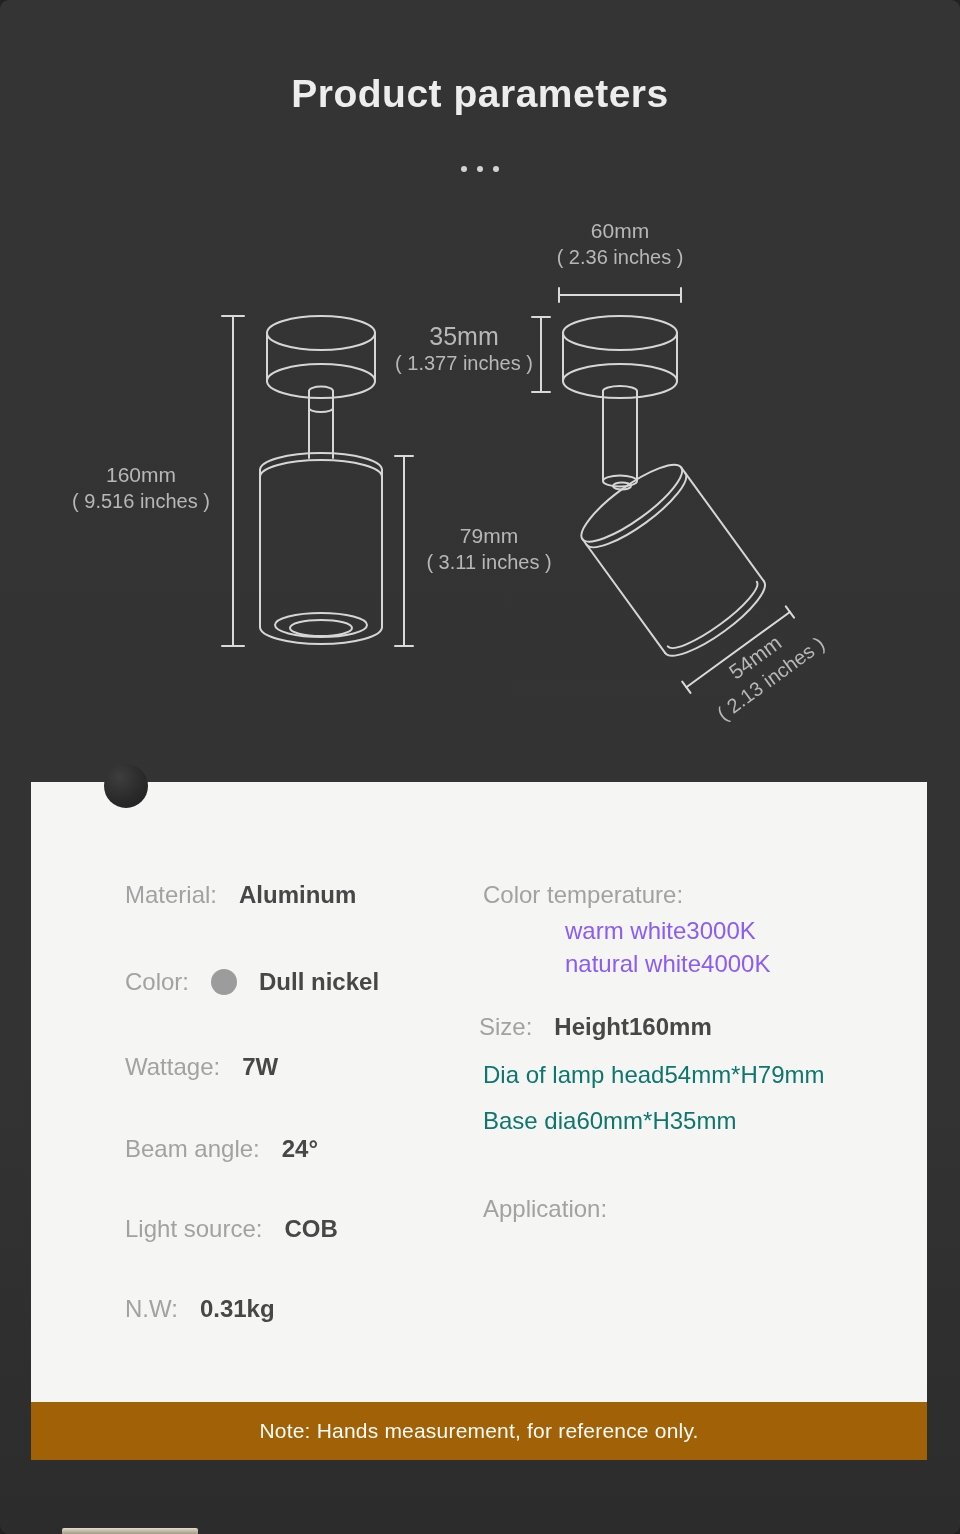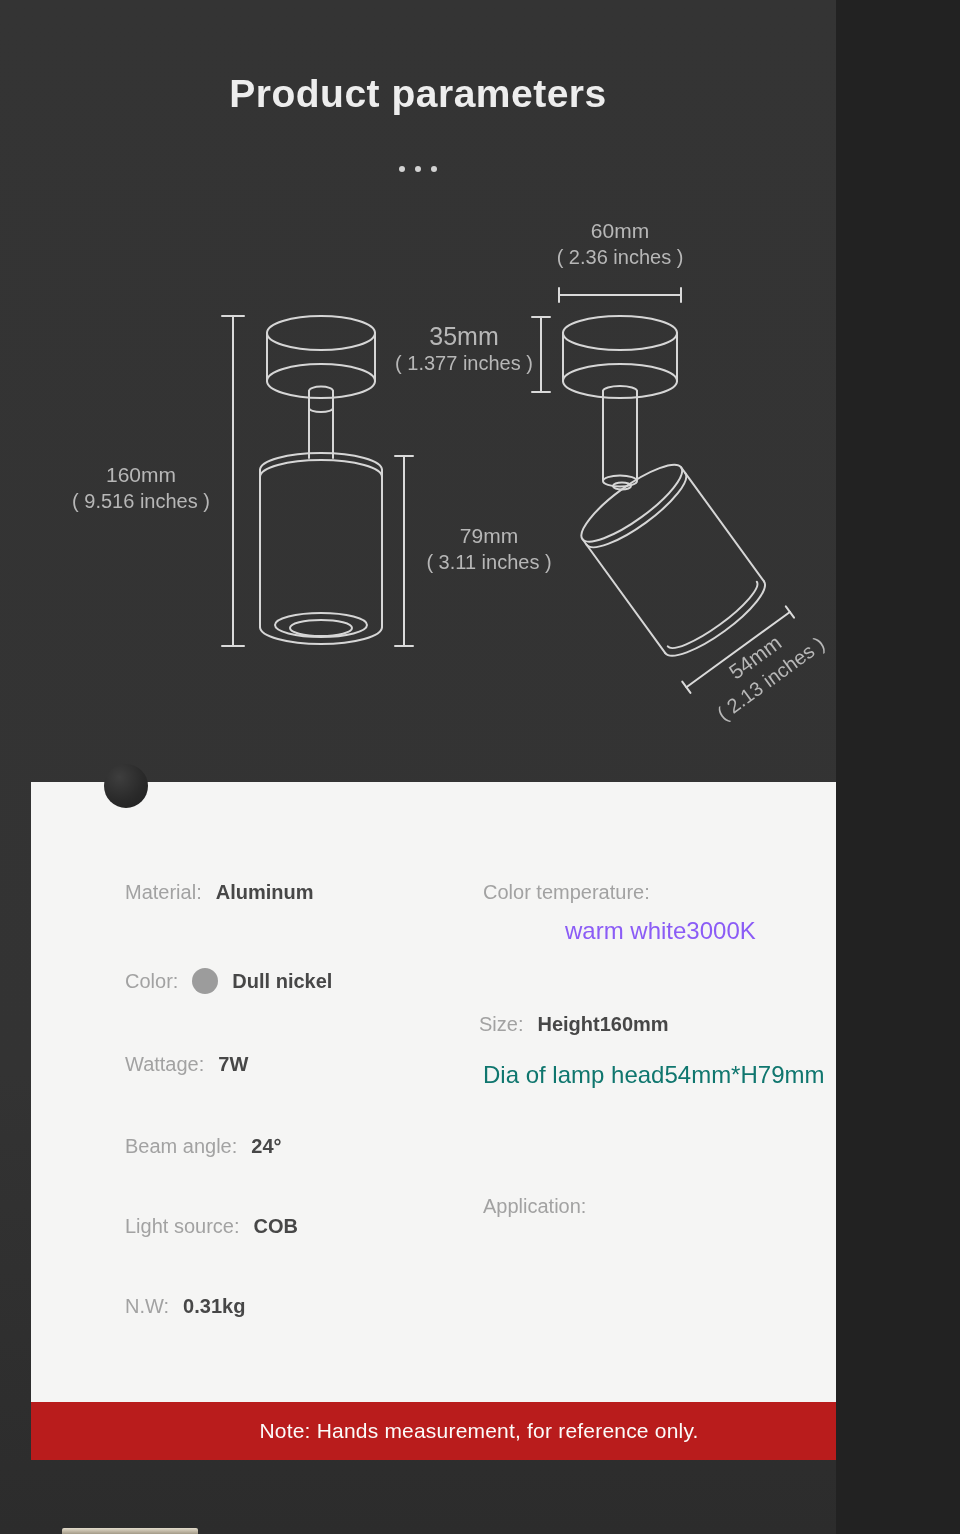--- a/index.html
+++ b/index.html
@@ -1,19 +1,20 @@
 <!DOCTYPE html>
 <html><head>
 <meta charset="utf-8">
 <style>
   html,body{margin:0;padding:0;background:#222;}
   #page{
-    position:relative;width:836px;height:1534px;overflow:hidden;
+    position:relative;width:960px;height:1534px;overflow:hidden;
     background:linear-gradient(180deg,#343434 0%,#333333 70%,#2c2c2c 100%);
     font-family:"Liberation Sans","DejaVu Sans",sans-serif;
+    border-radius:9px;
   }
   
   .title{
     position:absolute;top:72px;left:0;width:100%;text-align:center;
     font-size:39px;font-weight:700;color:#ededed;letter-spacing:.5px;
   }
   .dots{position:absolute;top:166px;left:0;width:100%;display:flex;justify-content:center;gap:10px;}
   .dots i{width:6px;height:6px;border-radius:50%;background:#d2d2d2;display:block;}
   
   #diagram-svg{position:absolute;top:0;left:0;}
@@ -26,29 +27,29 @@
   .dim-label.rot{transform:translate(-50%,-50%) rotate(-36deg);}
   
   #card{
     position:absolute;left:31px;top:782px;width:896px;height:678px;
     background:#f5f5f4;
   }
   #card-pin{
     position:absolute;left:73px;top:-18px;width:44px;height:44px;border-radius:50%;
     background:radial-gradient(circle at 35% 30%, #3e3e3e 0%, #2a2a2a 55%, #1f1f1f 100%);
   }
-  .spec-row{position:absolute;display:flex;align-items:center;gap:14px;font-size:20px;white-space:nowrap;}
+  .spec-row{position:absolute;display:flex;align-items:center;gap:22px;font-size:24px;white-space:nowrap;}
   .spec-label{color:#a2a2a2;}
   .spec-value{color:#474747;font-weight:bold;}
   .swatch{width:26px;height:26px;border-radius:50%;background:#9c9c9c;display:inline-block;}
   .detail-line{position:absolute;font-size:24px;color:#0f766e;white-space:nowrap;}
   .subvalues{position:absolute;font-size:24px;color:#8b5cf6;line-height:33px;white-space:nowrap;}
   
   #note-bar{
-    position:absolute;left:0;top:620px;width:100%;height:58px;background:#b91c1c;
+    position:absolute;left:0;top:620px;width:100%;height:58px;background:#a16207;
     display:flex;align-items:center;justify-content:center;
   }
   #note-bar span{color:#fbfbfa;font-size:21px;letter-spacing:.2px;}
   
   #next-image-strip{
     position:absolute;left:62px;top:1528px;width:136px;height:6px;
     border-radius:2px 2px 0 0;
     background:linear-gradient(180deg,#e3dccb,#a39a87);
   }
   svg *{vector-effect:non-scaling-stroke;}
@@ -183,27 +184,29 @@
     <div class="spec-row" style="left:94px;top:513px">
       <span class="spec-label">N.W:</span>
       <span class="spec-value">0.31kg</span>
     </div>
 
     <div class="spec-row" style="left:452px;top:99px">
       <span class="spec-label">Color temperature:</span>
     </div>
     <div class="subvalues" style="left:534px;top:132px">
       <div>warm white3000K</div>
+      <div>natural white4000K</div>
     </div>
 
     <div class="spec-row" style="left:448px;top:231px">
       <span class="spec-label">Size:</span>
       <span class="spec-value">Height160mm</span>
     </div>
     <div class="detail-line" style="left:452px;top:279px">Dia of lamp head54mm*H79mm</div>
+    <div class="detail-line" style="left:452px;top:325px">Base dia60mm*H35mm</div>
 
     <div class="spec-row" style="left:452px;top:413px">
       <span class="spec-label">Application:</span>
     </div>
 
     <div id="note-bar">
       <span>Note: Hands measurement, for reference only.</span>
     </div>
   </div>
 

